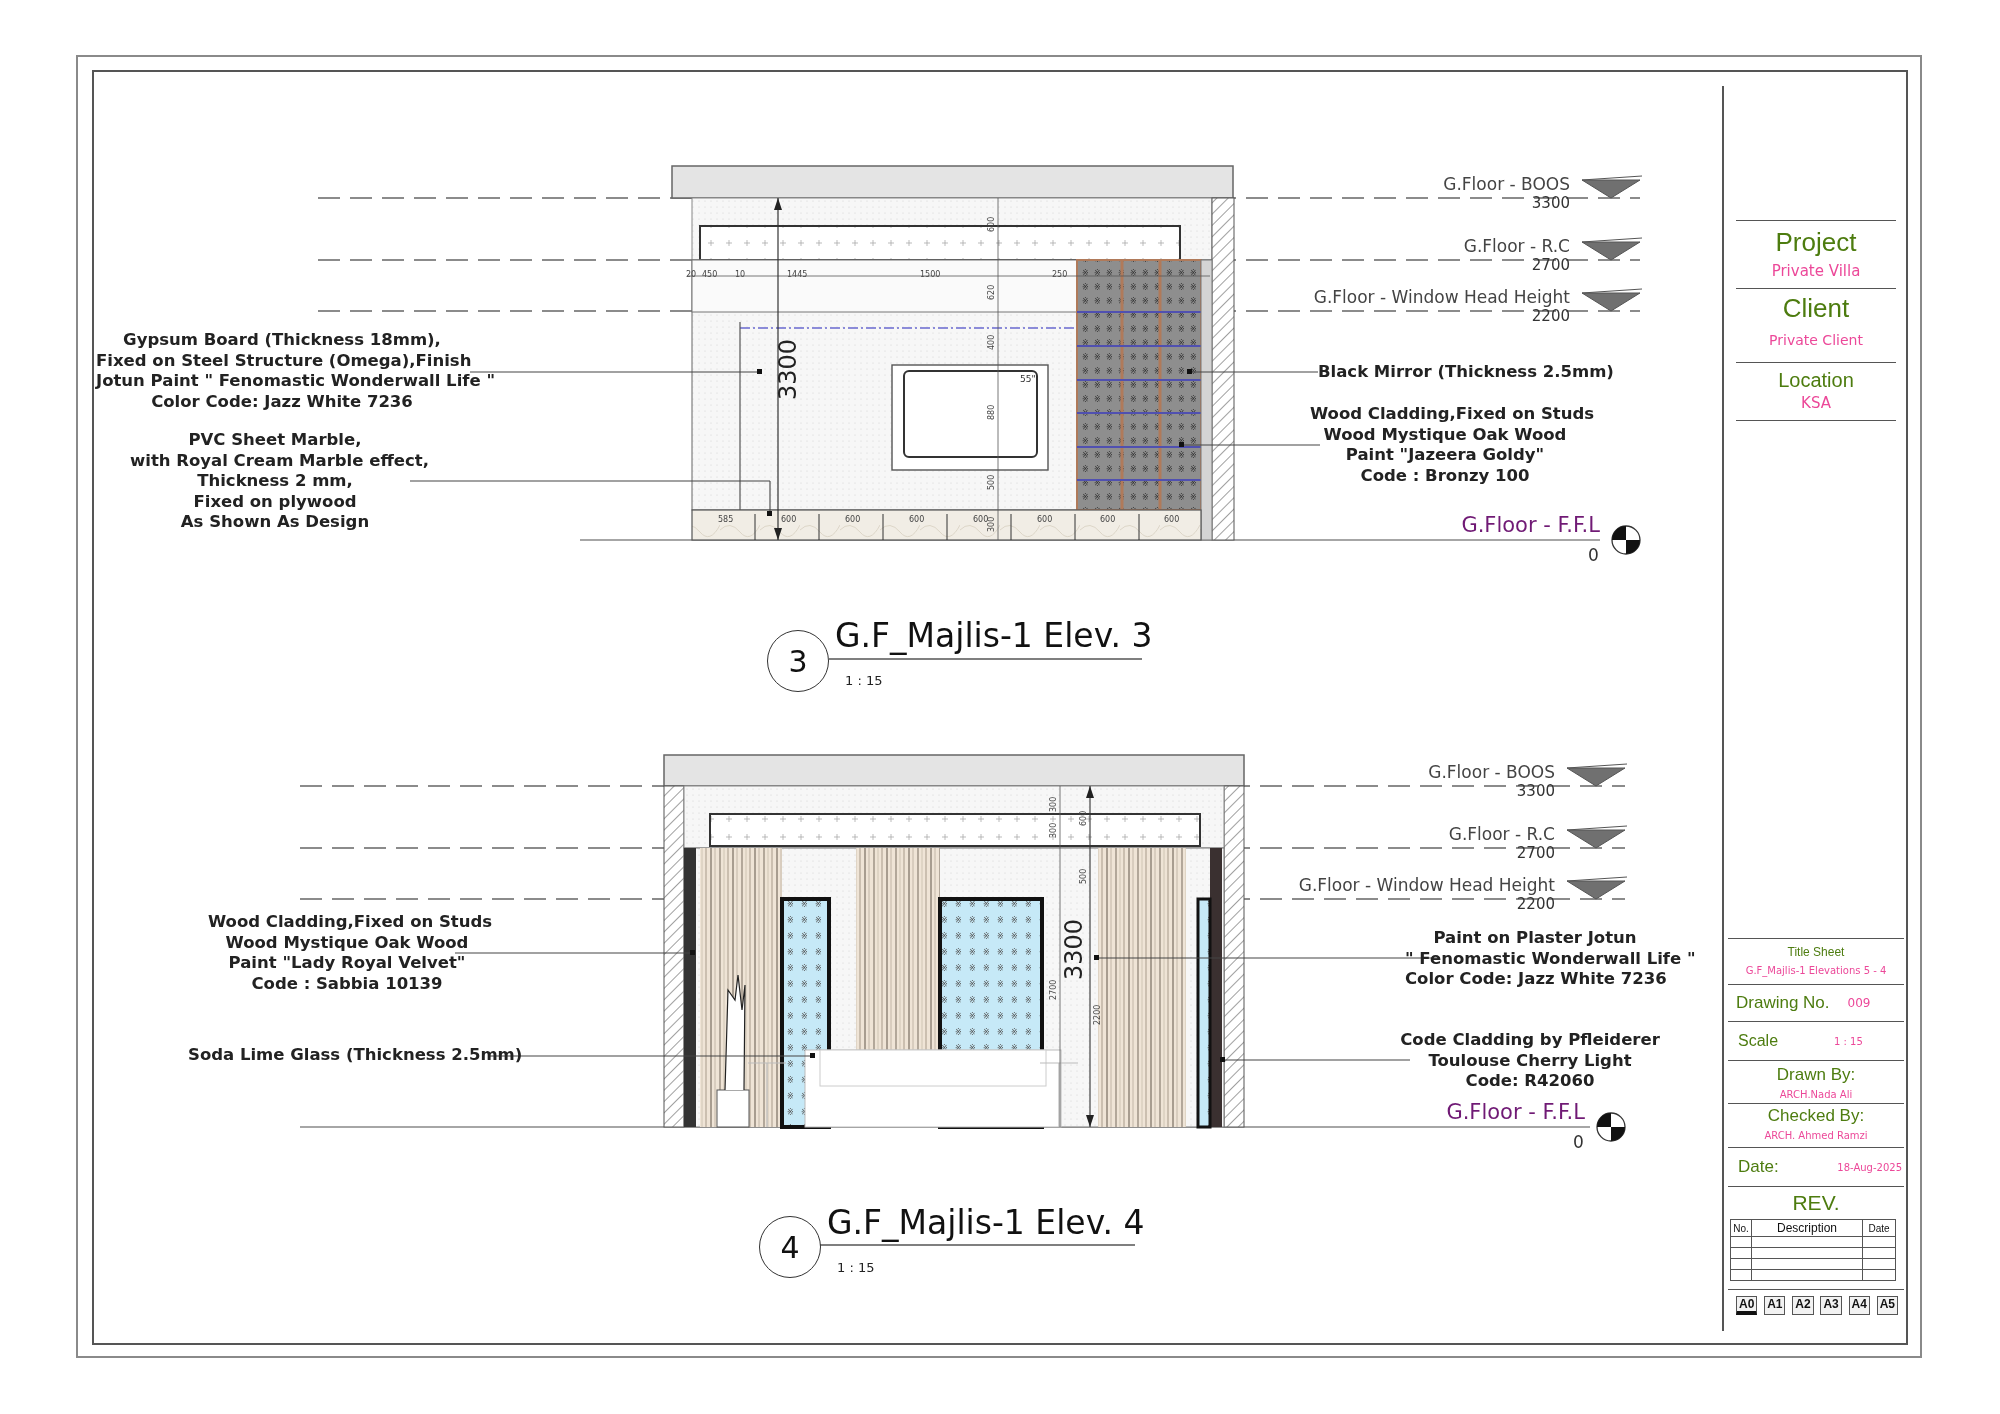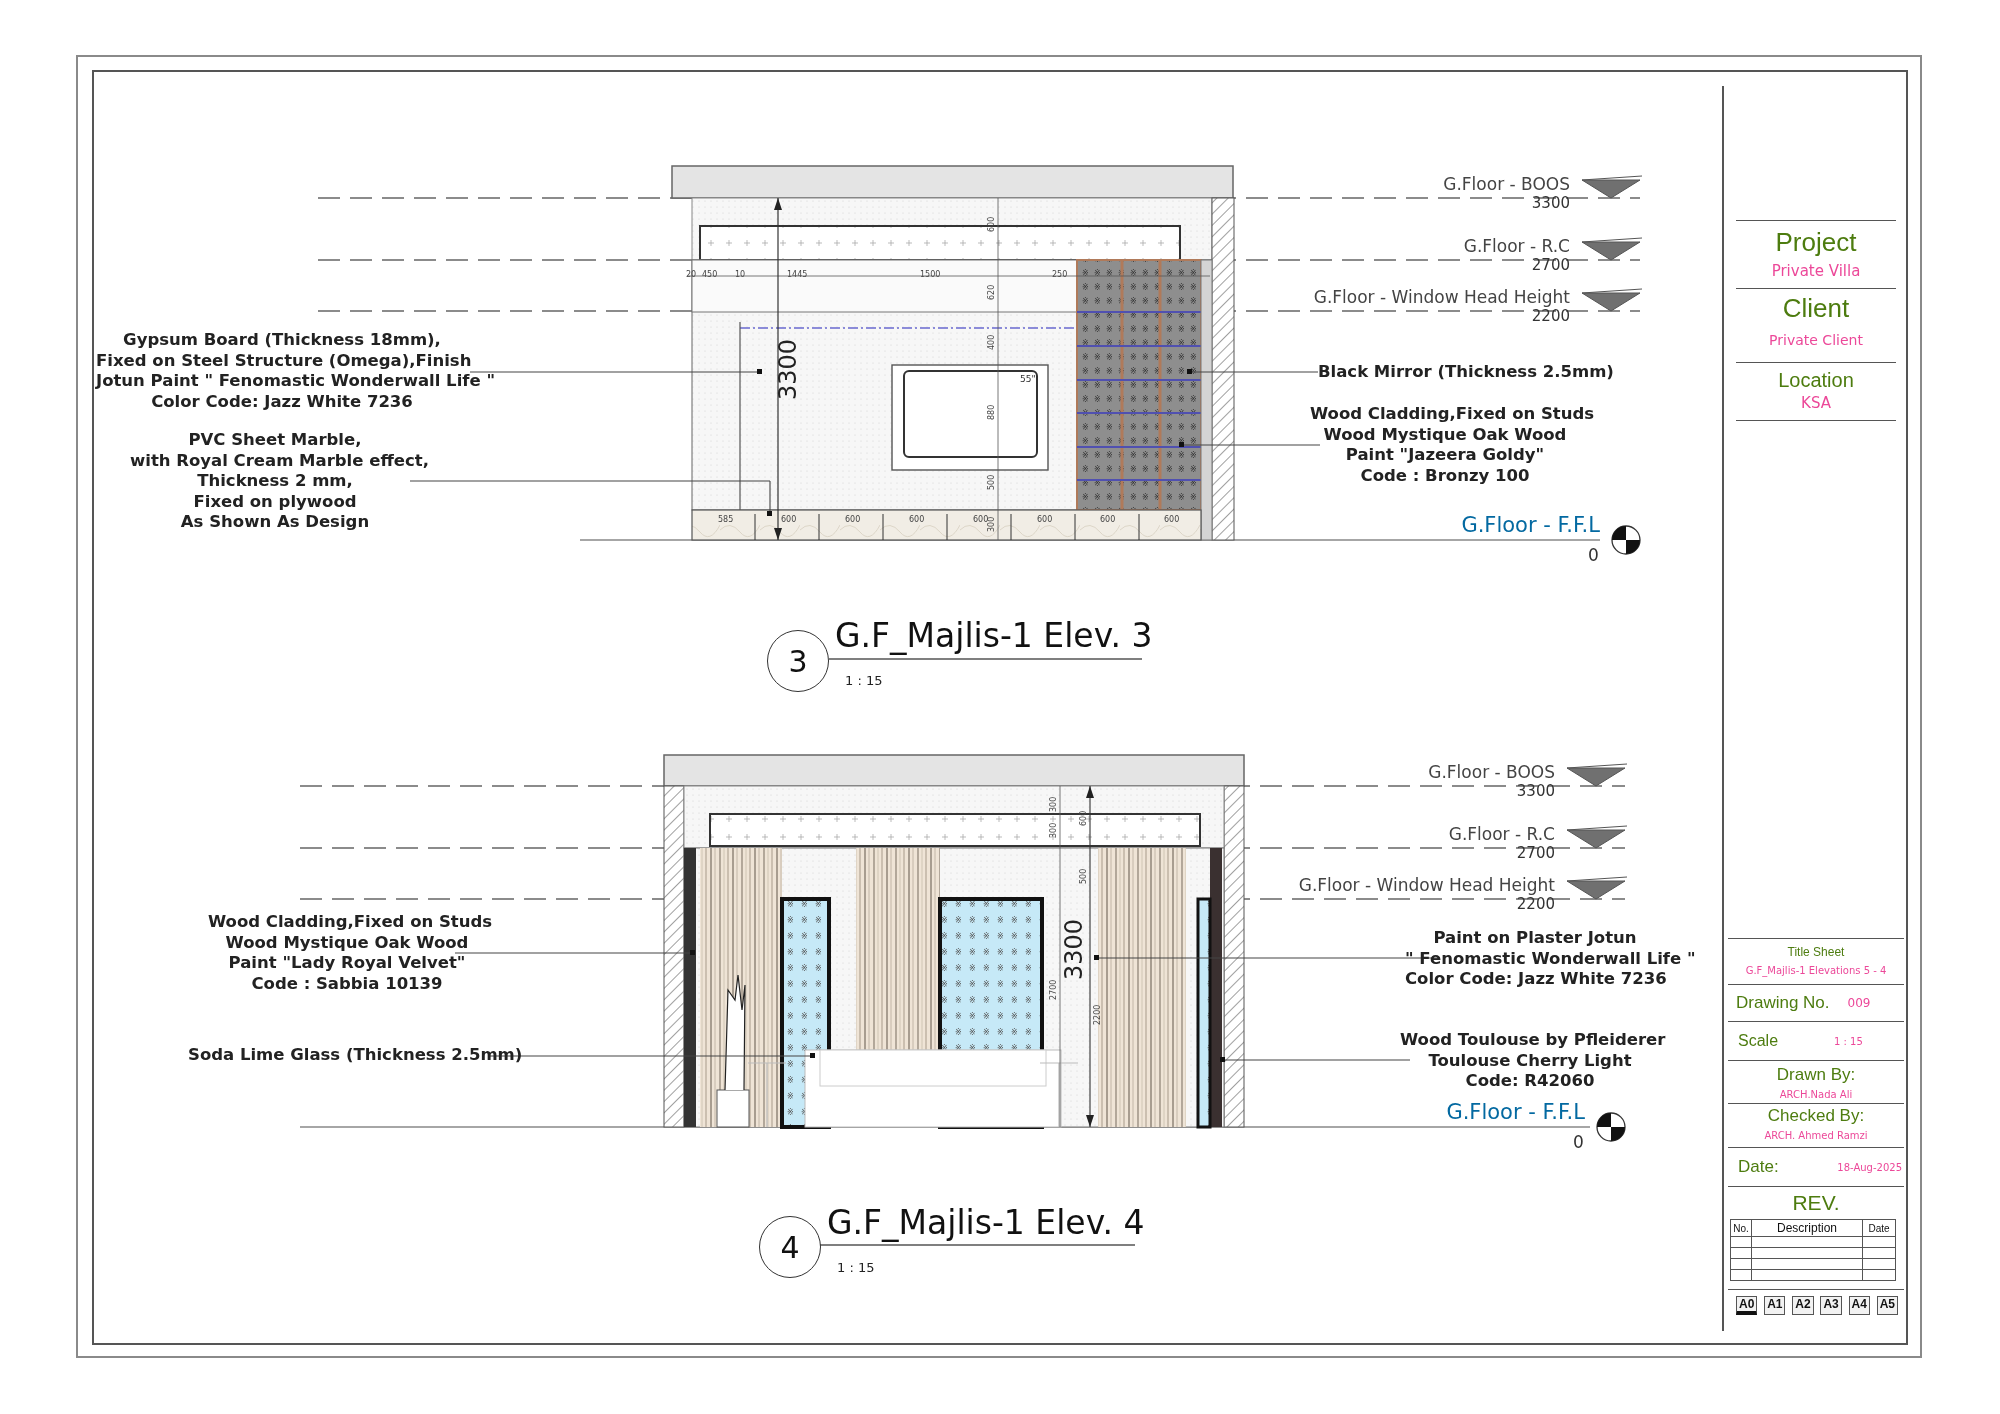--- a/index.html
+++ b/index.html
@@ -4,21 +4,21 @@
 <style>
   html,body{margin:0;padding:0;background:#fff;}
   body{width:2000px;height:1414px;position:relative;overflow:hidden;font-family:"DejaVu Sans","Liberation Sans",sans-serif;color:#111;}
   .abs{position:absolute;}
   .frame-outer{left:76px;top:55px;width:1846px;height:1303px;border:2px solid #8a8a8a;box-sizing:border-box;}
   .frame-inner{left:92px;top:70px;width:1816px;height:1275px;border:2px solid #555;box-sizing:border-box;}
   .tb-divider{left:1722px;top:86px;width:0;height:1245px;border-left:2px solid #555;}
   .note{font-family:"DejaVu Sans",sans-serif;font-weight:bold;font-size:16.5px;line-height:20.5px;text-align:center;color:#222;white-space:nowrap;}
   .lvl-name{font-family:"DejaVu Sans",sans-serif;font-size:17px;color:#444;white-space:nowrap;text-align:right;}
   .lvl-val{font-family:"DejaVu Sans",sans-serif;font-size:15px;color:#333;text-align:right;}
-  .ffl-name{font-family:"DejaVu Sans",sans-serif;font-size:21px;color:#0369a1;white-space:nowrap;text-align:right;}
+  .ffl-name{font-family:"DejaVu Sans",sans-serif;font-size:21px;color:#701a75;white-space:nowrap;text-align:right;}
   .ffl-val{font-family:"DejaVu Sans",sans-serif;font-size:17px;color:#333;}
   .view-title{font-family:"DejaVu Sans",sans-serif;font-size:33px;color:#111;white-space:nowrap;}
   .view-scale{font-family:"DejaVu Sans",sans-serif;font-size:13px;color:#222;}
   .view-num{font-family:"DejaVu Sans",sans-serif;font-size:30px;width:62px;height:62px;border:1.5px solid #333;border-radius:50%;box-sizing:border-box;display:flex;align-items:center;justify-content:center;}
   .tb-head{font-family:"Liberation Sans",sans-serif;font-weight:normal;text-align:center;color:#4d7c0f;}
   .tb-sub{font-family:"DejaVu Sans",sans-serif;text-align:center;color:#ec4899;}
   .tb-line{height:0;border-top:1.5px solid #555;}
   .rev-table{border-collapse:collapse;font-family:"Liberation Sans",sans-serif;font-size:12px;}
   .rev-table td,.rev-table th{border:1px solid #555;padding:0;height:10px;font-weight:normal;}
   .paper-size{font-family:"Liberation Sans",sans-serif;font-weight:bold;font-size:12px;border:1px solid #555;padding:0 2px;line-height:14px;background:#f2f2f2;}
@@ -327,21 +327,21 @@
 </div>
 <div class="abs note" style="left:188px;top:1045px;text-align:left;">
   <div>Soda Lime Glass (Thickness 2.5mm)</div>
 </div>
 <div class="abs note" style="left:1405px;top:928px;width:260px;">
   <div>Paint on Plaster Jotun</div>
   <div>" Fenomastic Wonderwall Life "</div>
   <div>Color Code: Jazz White 7236</div>
 </div>
 <div class="abs note" style="left:1400px;top:1030px;width:260px;">
-  <div>Wood Toulouse by Pfleiderer</div>
+  <div>Code Cladding by Pfleiderer</div>
   <div>Toulouse Cherry Light</div>
   <div>Code: R42060</div>
 </div>
 
 <div class="abs view-num" style="left:759px;top:1216px;">4</div>
 <div class="abs view-title" style="left:827px;top:1203px;">G.F_Majlis-1 Elev. 4</div>
 <div class="abs view-scale" style="left:837px;top:1260px;">1 : 15</div>
 
 <div class="abs" style="left:1736px;top:220px;width:160px;">
   <div class="tb-line"></div>

